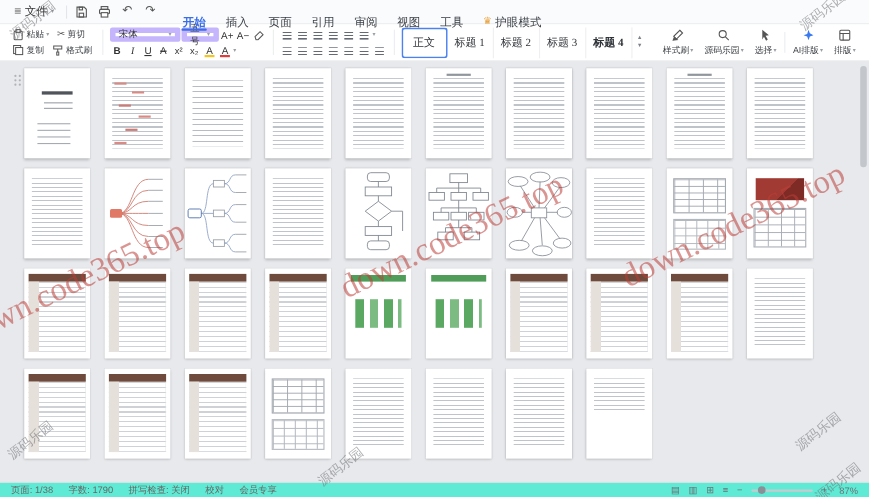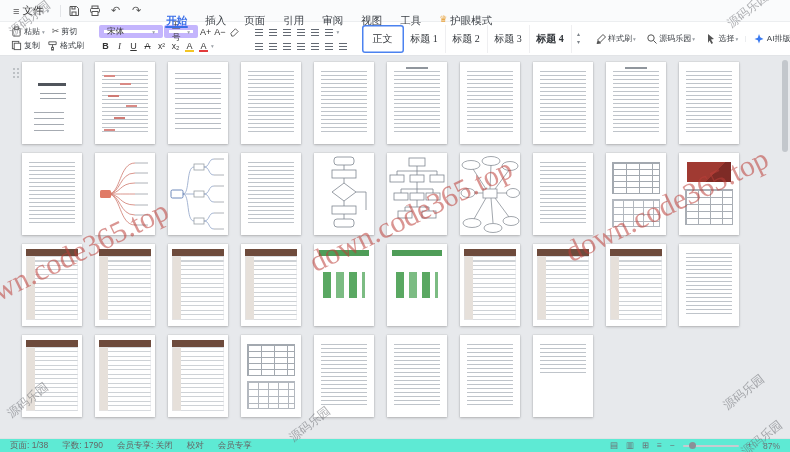--- a/index.html
+++ b/index.html
@@ -40,21 +40,21 @@
   .fbtn.fc::after{content:"";position:absolute;left:2px;right:2px;bottom:0;height:2.5px;background:#e23c3c}
   .li{width:13px;height:13px;position:relative;border-radius:2px;display:inline-block}
   .li::before{content:"";position:absolute;left:2.5px;right:2.5px;top:3.5px;height:7px;background:repeating-linear-gradient(to bottom,#646a73 0 1px,transparent 1px 3px)}
   .sboxes{display:flex;align-items:center;height:30px;background:#fff}
   .sbox{height:28px;min-width:42px;padding:0 6px;display:flex;align-items:center;justify-content:center;font-size:10px;color:#2f3338;border-right:1px solid #efeff1;white-space:nowrap}
   .sbox.active{box-shadow:inset 0 0 0 1.5px #4b82f0;border-radius:3px;border-right:none}
   .sbox.serif{font-family:"Liberation Serif",serif}
   .sbox.b4{font-weight:bold}
   .more{width:14px;height:28px;display:flex;flex-direction:column;align-items:center;justify-content:center;color:#7d838a;font-size:6px;line-height:1.2}
   .grp.tools{margin-left:auto;flex-direction:row;align-items:center;gap:2px}
-  .tool{display:flex;flex-direction:row;align-items:center;justify-content:flex-end;gap:1.5px;font-size:8px;color:#3f4348;padding:0 4px;white-space:nowrap}
+  .tool{display:flex;flex-direction:column;align-items:center;justify-content:flex-end;gap:1.5px;font-size:8px;color:#3f4348;padding:0 4px;white-space:nowrap}
   .tool .lbl{display:flex;align-items:center;gap:1px}
 
   
   .doc{position:relative;height:382px;background:#e7e9ec;overflow:hidden}
   .grip{position:absolute;left:13px;top:12px;width:2px;height:2px;background:#afb3b9;border-radius:50%;box-shadow:4px 0 #afb3b9,0 4px #afb3b9,4px 4px #afb3b9,0 8px #afb3b9,4px 8px #afb3b9}
   .pages-grid{display:flex;flex-wrap:wrap;gap:9px 13px;padding:6px 34px 0 22px;align-content:flex-start;height:100%}
   .thumb{width:60px;height:82px;background:#fff;box-shadow:0 0 0 0.5px rgba(0,0,0,.07),0 1px 2.5px rgba(0,0,0,.22);position:relative;overflow:hidden;flex:0 0 auto}
   .art{position:absolute;inset:0;display:block}
   .art svg{width:100%;height:100%;display:block}
 
@@ -467,21 +467,21 @@
         <div class="thumb t-textshort"></div>
       </div>
     <div class="scrollbar">
       <div class="sb-thumb"></div>
     </div>
   </main>
 
   <footer class="status">
     <span class="st-item">页面: 1/38</span>
     <span class="st-item">字数: 1790</span>
-    <span class="st-item">会员专享: 关闭</span>
+    <span class="st-item">拼写检查: 关闭</span>
     <span class="st-item">校对</span>
     <span class="st-item">会员专享</span>
     <div class="st-right">
       <span class="vi">▤</span>
       <span class="vi">▥</span>
       <span class="vi">⊞</span>
       <span class="vi">≡</span>
       <span class="vi">−</span>
       <div class="ztrack">
           <div class="zknob"></div>

